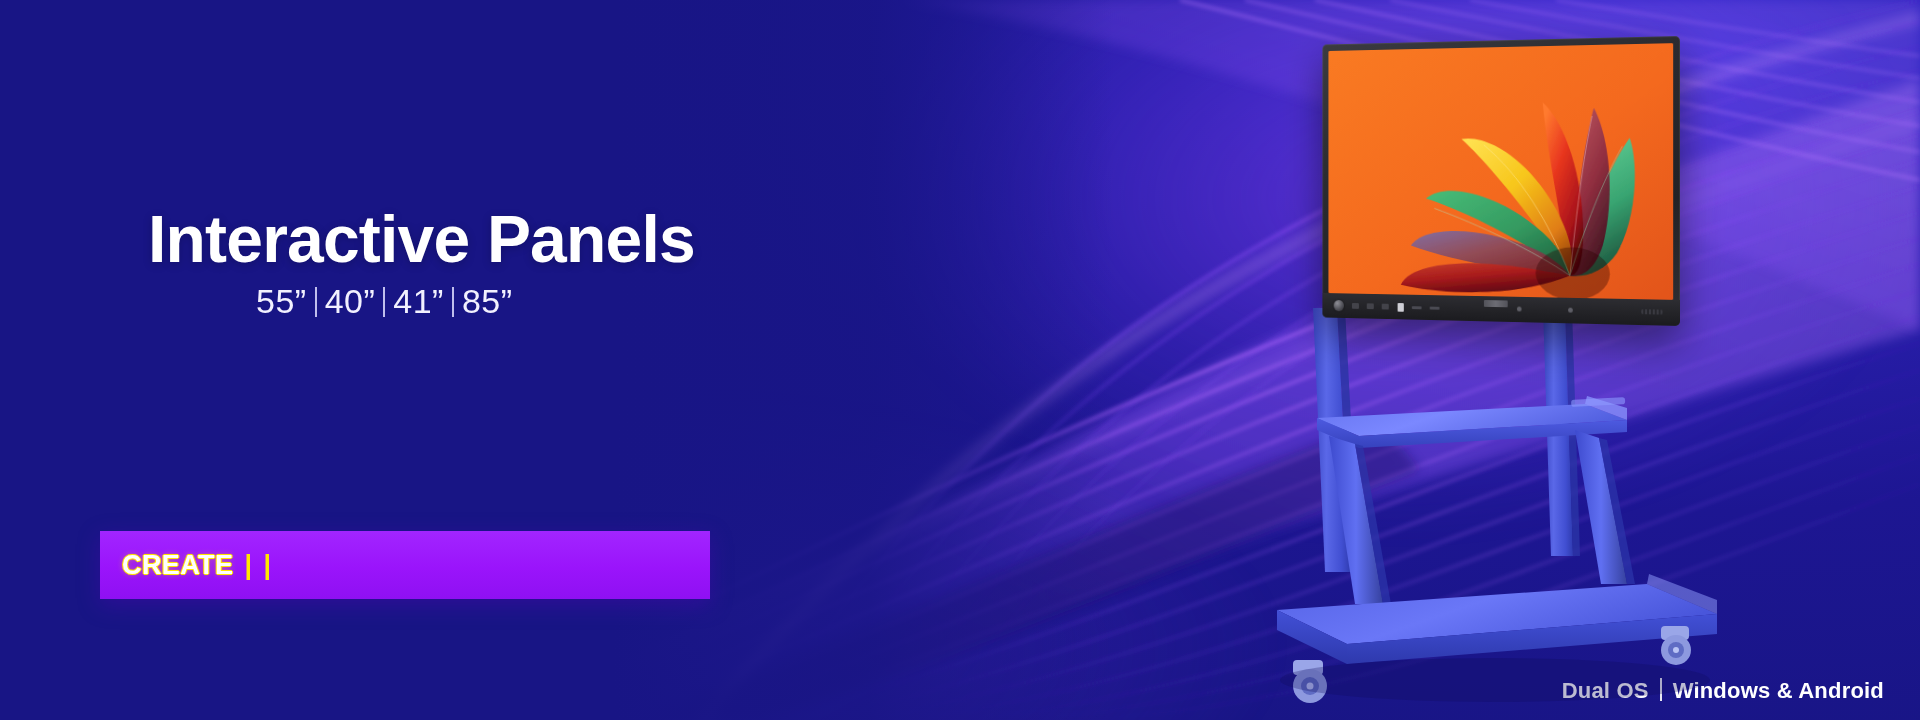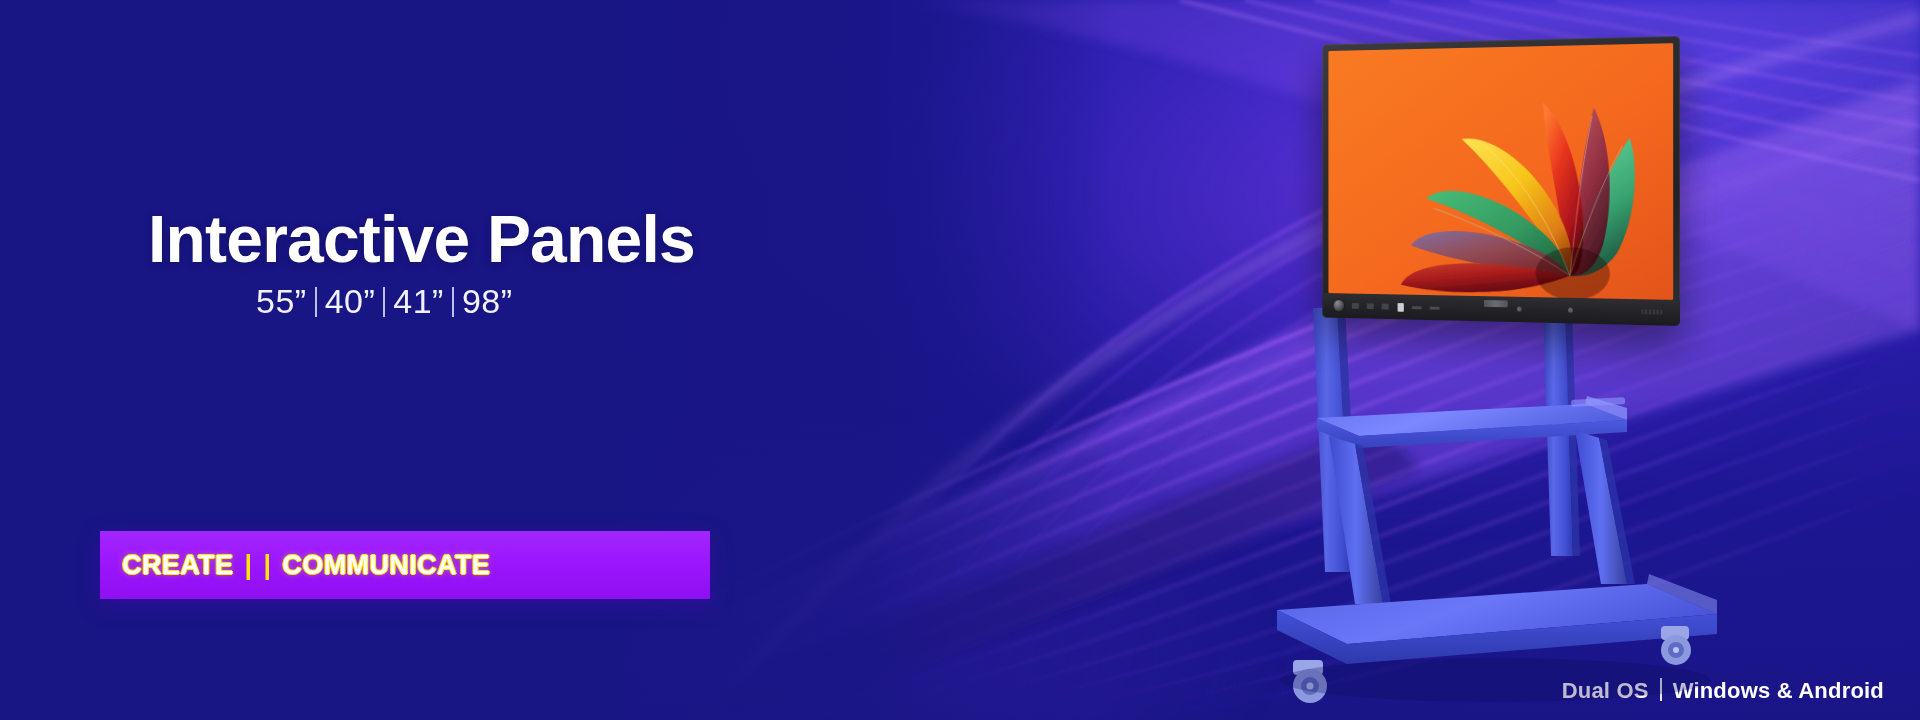--- a/index.html
+++ b/index.html
@@ -247,30 +247,29 @@
 
   <div class="copy">
     <h1 class="headline">Interactive Panels</h1>
     <div class="sizes">
       <span>55”</span>
       <span class="sep"></span>
       <span>40”</span>
       <span class="sep"></span>
       <span>41”</span>
       <span class="sep"></span>
-      <span>98”</span>
+      <span>85”</span>
     </div>
   </div>
 
   <div class="cta">
     <div class="cta-text">
       <span>CREATE</span>
       <span class="pipe">|</span>
       <span class="pipe">|</span>
-      <span>COMMUNICATE</span>
     </div>
   </div>
 
   <div class="footnote">
     <span>Dual OS</span>
     <span class="fsep"></span>
     <span>Windows &amp; Android</span>
   </div>
 
   <div class="product">

